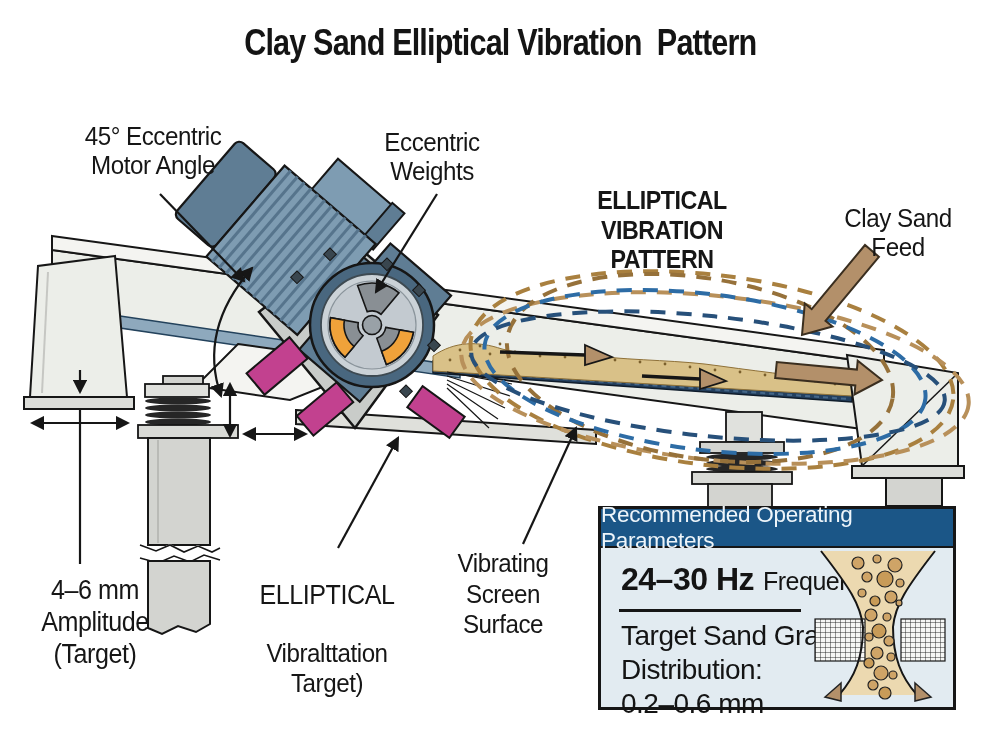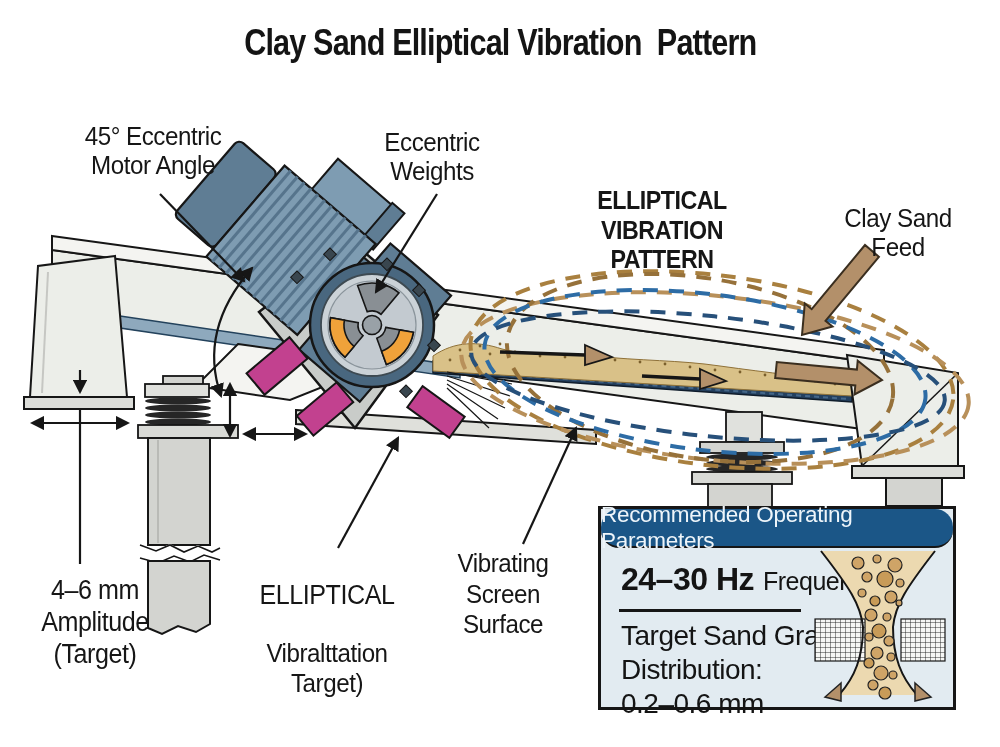--- a/index.html
+++ b/index.html
@@ -10,21 +10,21 @@
          font-size:36px;font-weight:bold;white-space:pre;letter-spacing:-1px;}
   .title span{display:inline-block;transform:scaleX(.85);transform-origin:center top;}
   .lbl{position:absolute;text-align:center;white-space:pre-line;line-height:1.12;
        letter-spacing:-0.5px;transform:scaleX(.93);transform-origin:center top;color:#161616;}
   .lbl.bold{font-weight:bold;}
   
   .panel{position:absolute;left:598px;top:506px;width:352px;height:198px;
          background:var(--panel-bg,#e2ebf1);border:3.5px solid #161616;}
   .panel-header{height:37px;background:var(--panel-header-blue,#1b5687);color:#eef5fa;
          display:flex;align-items:center;justify-content:center;font-size:22.5px;
-         letter-spacing:-0.3px;border-bottom:2px solid #161616;border-radius:18px;}
+         letter-spacing:-0.3px;border-bottom:2px solid #161616;}
   .freq-row{margin:13px 0 0 20px;white-space:nowrap;}
   .freq-val{font-size:32px;font-weight:bold;letter-spacing:-0.5px;}
   .freq-lbl{font-size:25px;margin-left:9px;letter-spacing:-0.5px;}
   .divider{width:182px;border-top:3px solid #161616;margin:11px 0 7px 18px;}
   .dist{font-size:28px;line-height:1.22;margin-left:20px;white-space:pre-line;letter-spacing:-0.5px;}
   .funnel-svg{position:absolute;left:204px;top:38px;}
   
   .f-light{fill:var(--machine-light,#eceee9);} .f-lighter{fill:#f4f4f1;}
   .f-motor{fill:var(--motor-blue,#7e9cb2);} .f-motor-dark{fill:var(--motor-dark,#5f7d94);}
   .f-orange{fill:var(--weight-orange,#f0a23a);} .f-pink{fill:var(--damper-pink,#c2418f);}

